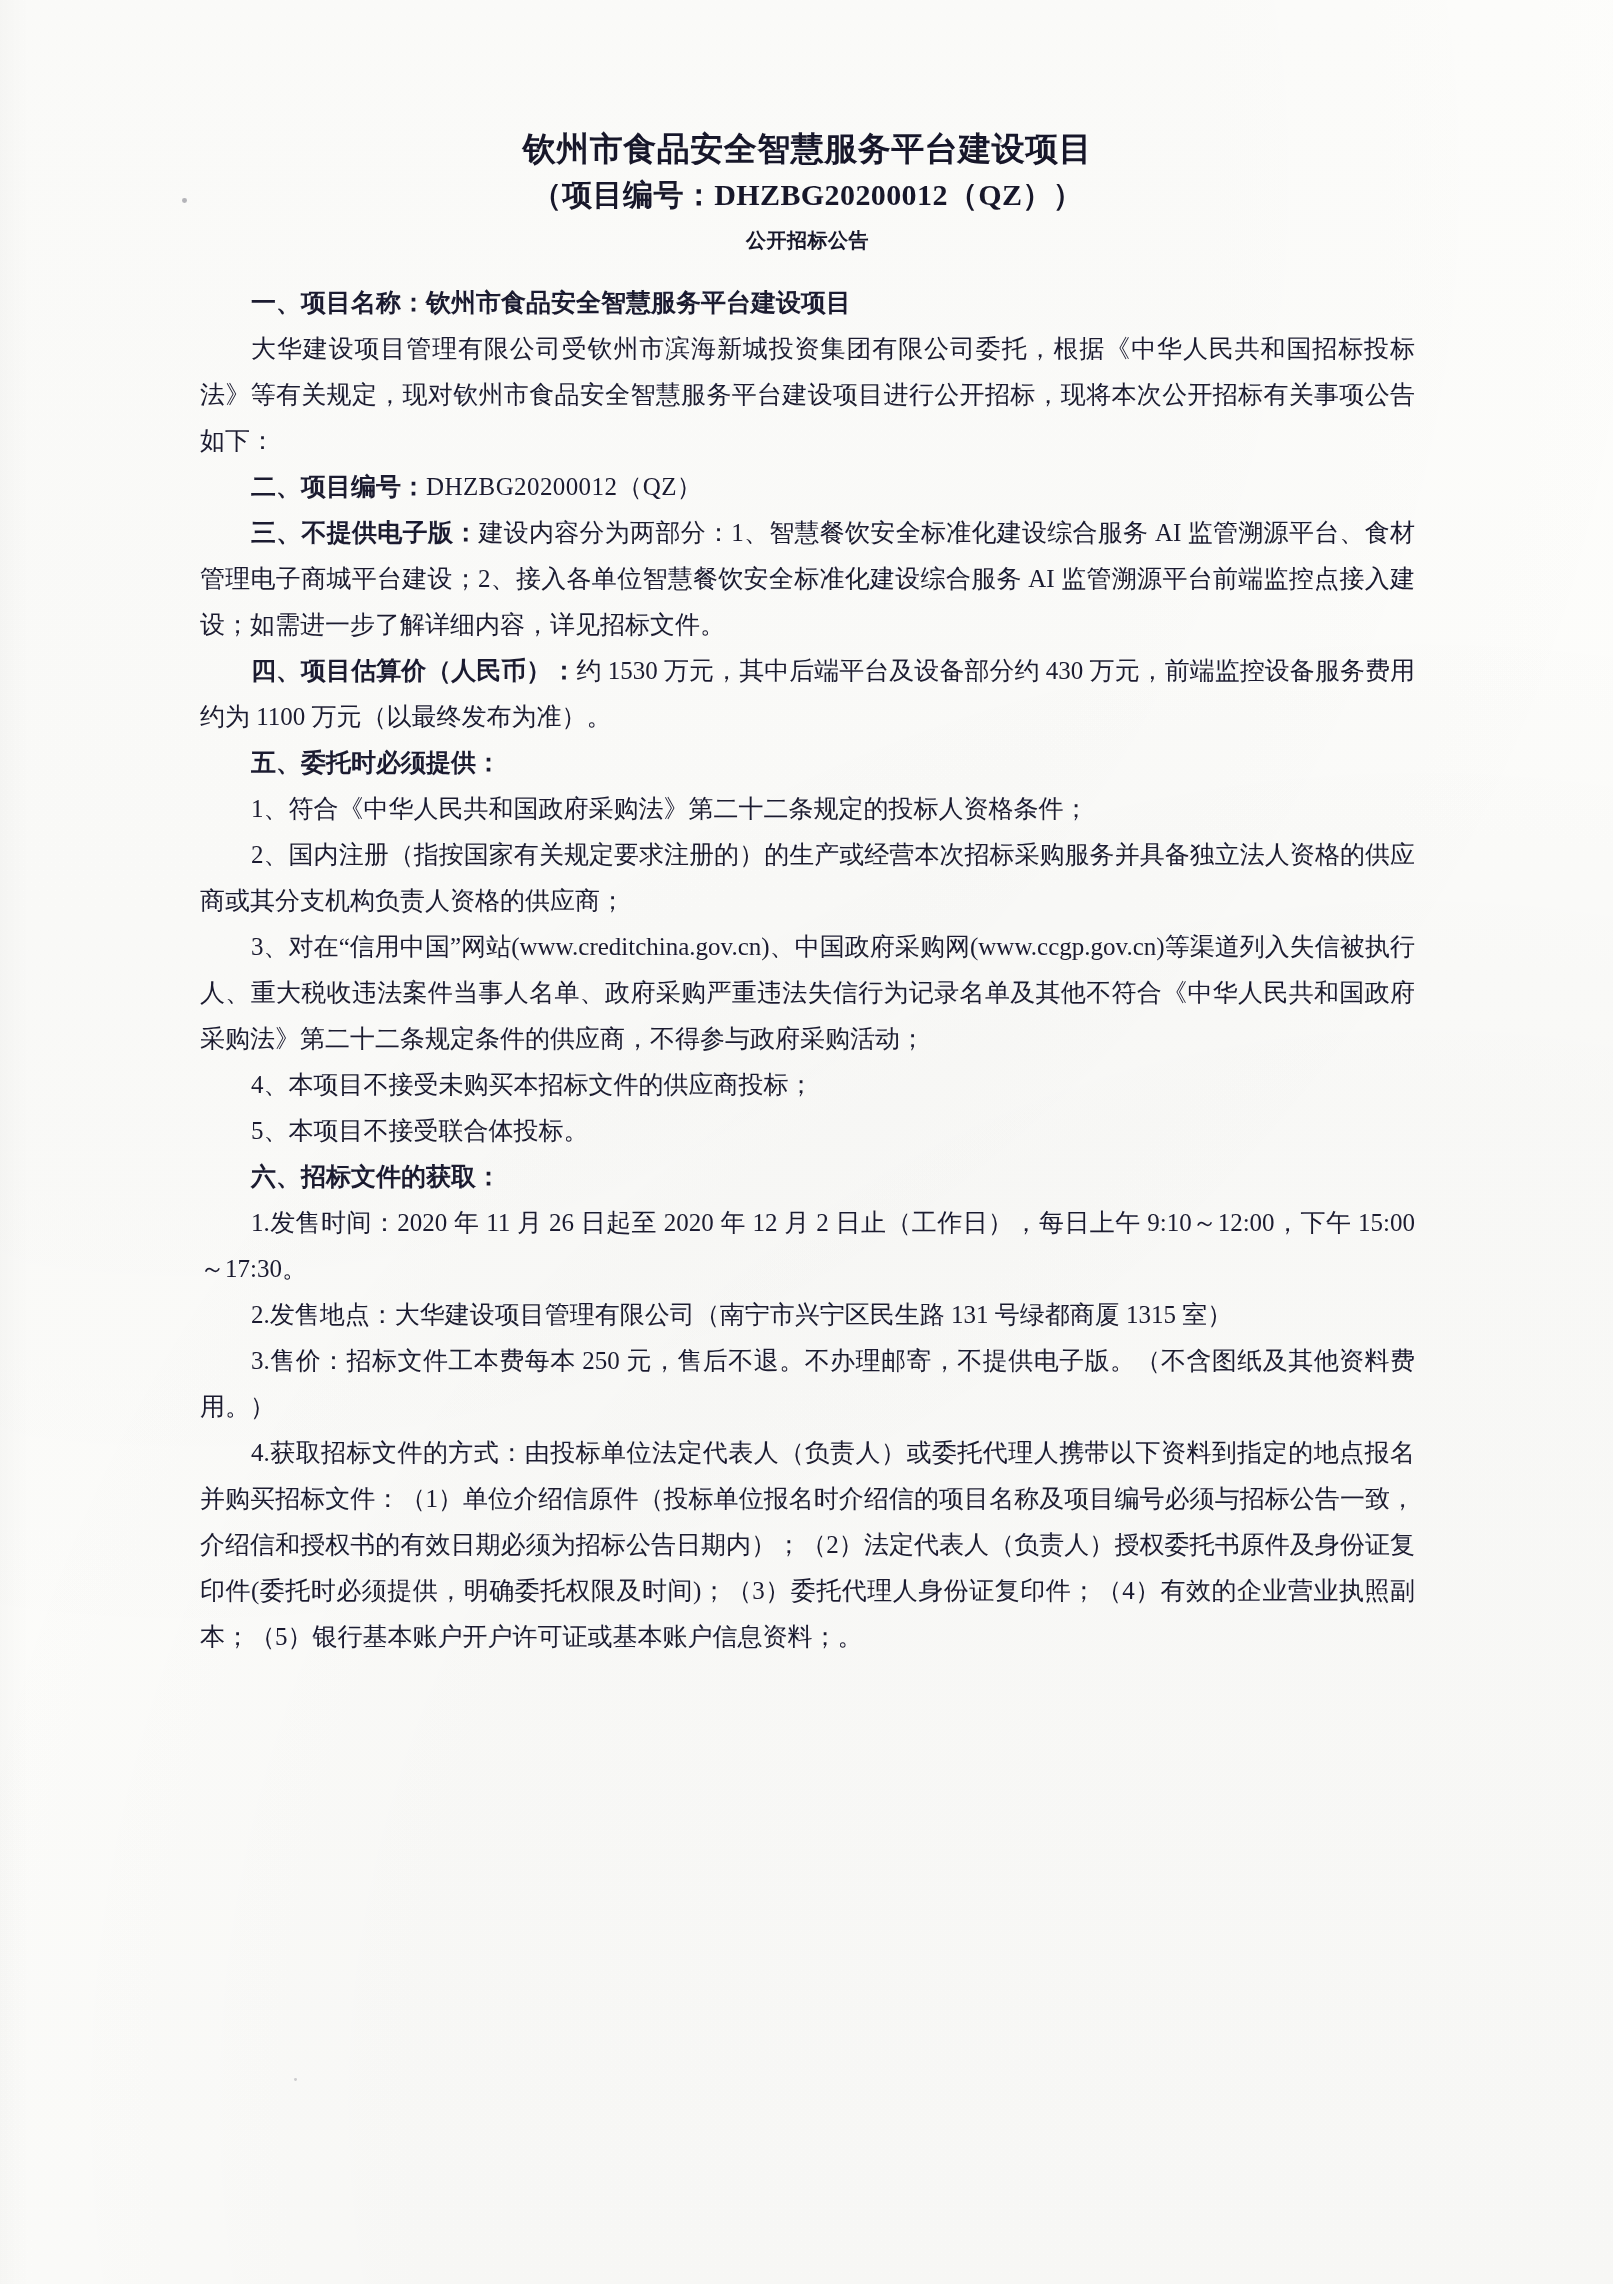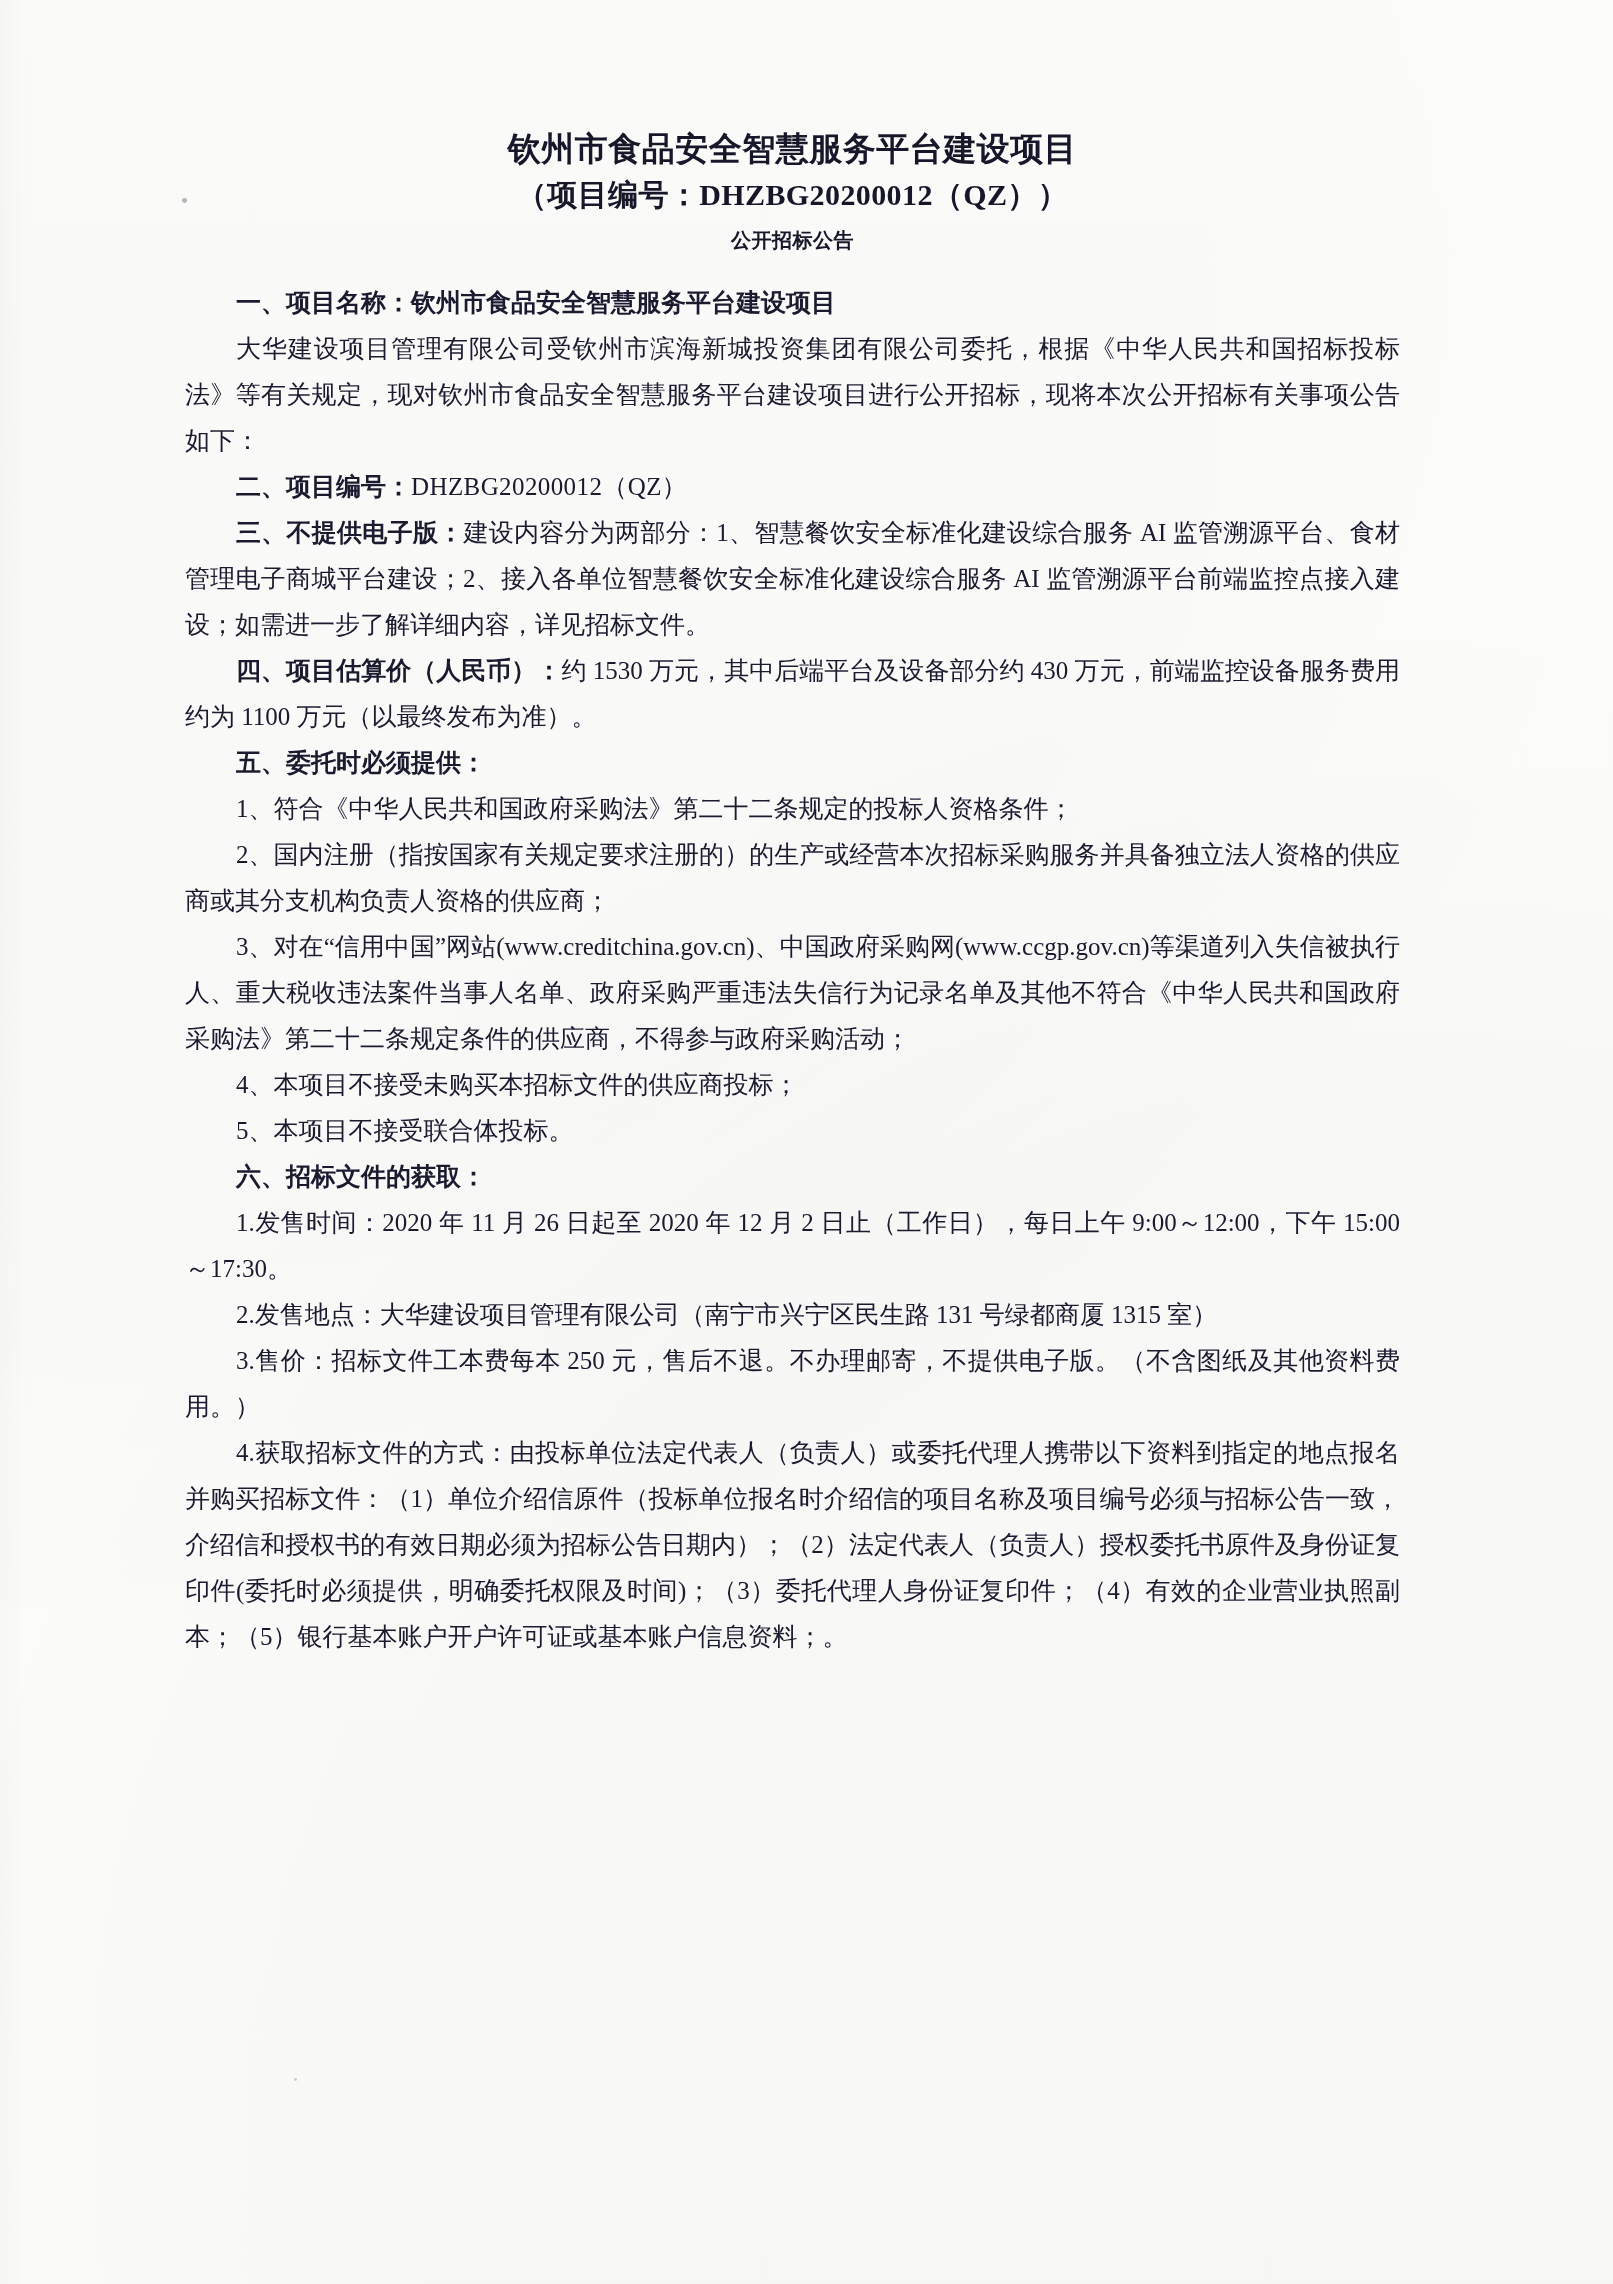--- a/index.html
+++ b/index.html
@@ -25,21 +25,21 @@
     position: absolute;
     inset: 0;
     pointer-events: none;
     background:
       radial-gradient(circle at 12% 8%, rgba(0,0,0,0.012) 0 40%, rgba(0,0,0,0) 60%),
       radial-gradient(circle at 88% 92%, rgba(0,0,0,0.014) 0 40%, rgba(0,0,0,0) 60%),
       linear-gradient(90deg, rgba(0,0,0,0.02) 0px, rgba(0,0,0,0) 29px);
   }
   .content {
     position: absolute;
-    left: 185px;
+    left: 200px;
     top: 125px;
     width: 1215px;
   }
   .speck {
     position: absolute;
     background: #7a7a85;
     border-radius: 50%;
     opacity: .55;
   }
   .title-block {
@@ -139,21 +139,21 @@
       <p class="para">1、符合《中华人民共和国政府采购法》第二十二条规定的投标人资格条件；</p>
       <p class="para">2、国内注册（指按国家有关规定要求注册的）的生产或经营本次招标采购服务并具备独立法人资格的供应商或其分支机构负责人资格的供应商；</p>
       <p class="para">3、对在“信用中国”网站(www.creditchina.gov.cn)、中国政府采购网(www.ccgp.gov.cn)等渠道列入失信被执行人、重大税收违法案件当事人名单、政府采购严重违法失信行为记录名单及其他不符合《中华人民共和国政府采购法》第二十二条规定条件的供应商，不得参与政府采购活动；</p>
       <p class="para">4、本项目不接受未购买本招标文件的供应商投标；</p>
       <p class="para">5、本项目不接受联合体投标。</p>
 
       <p class="para">
         <span class="heading-seg">六、招标文件的获取：</span>
       </p>
 
-      <p class="para">1.发售时间：2020 年 11 月 26 日起至 2020 年 12 月 2 日止（工作日），每日上午 9:00～12:00，下午 15:00～17:30。</p>
+      <p class="para">1.发售时间：2020 年 11 月 26 日起至 2020 年 12 月 2 日止（工作日），每日上午 9:10～12:00，下午 15:00～17:30。</p>
       <p class="para">2.发售地点：大华建设项目管理有限公司（南宁市兴宁区民生路 131 号绿都商厦 1315 室）</p>
       <p class="para">3.售价：招标文件工本费每本 <span class="underline">250</span> 元，售后不退。不办理邮寄，不提供电子版。（不含图纸及其他资料费用。）</p>
       <p class="para">4.获取招标文件的方式：由投标单位法定代表人（负责人）或委托代理人携带以下资料到指定的地点报名并购买招标文件：（1）单位介绍信原件（投标单位报名时介绍信的项目名称及项目编号必须与招标公告一致，介绍信和授权书的有效日期必须为招标公告日期内）；（2）法定代表人（负责人）授权委托书原件及身份证复印件(委托时必须提供，明确委托权限及时间)；（3）委托代理人身份证复印件；（4）有效的企业营业执照副本；（5）银行基本账户开户许可证或基本账户信息资料；。</p>
 
     </div>
   </div>
 </div>
 
 
 </body></html>

